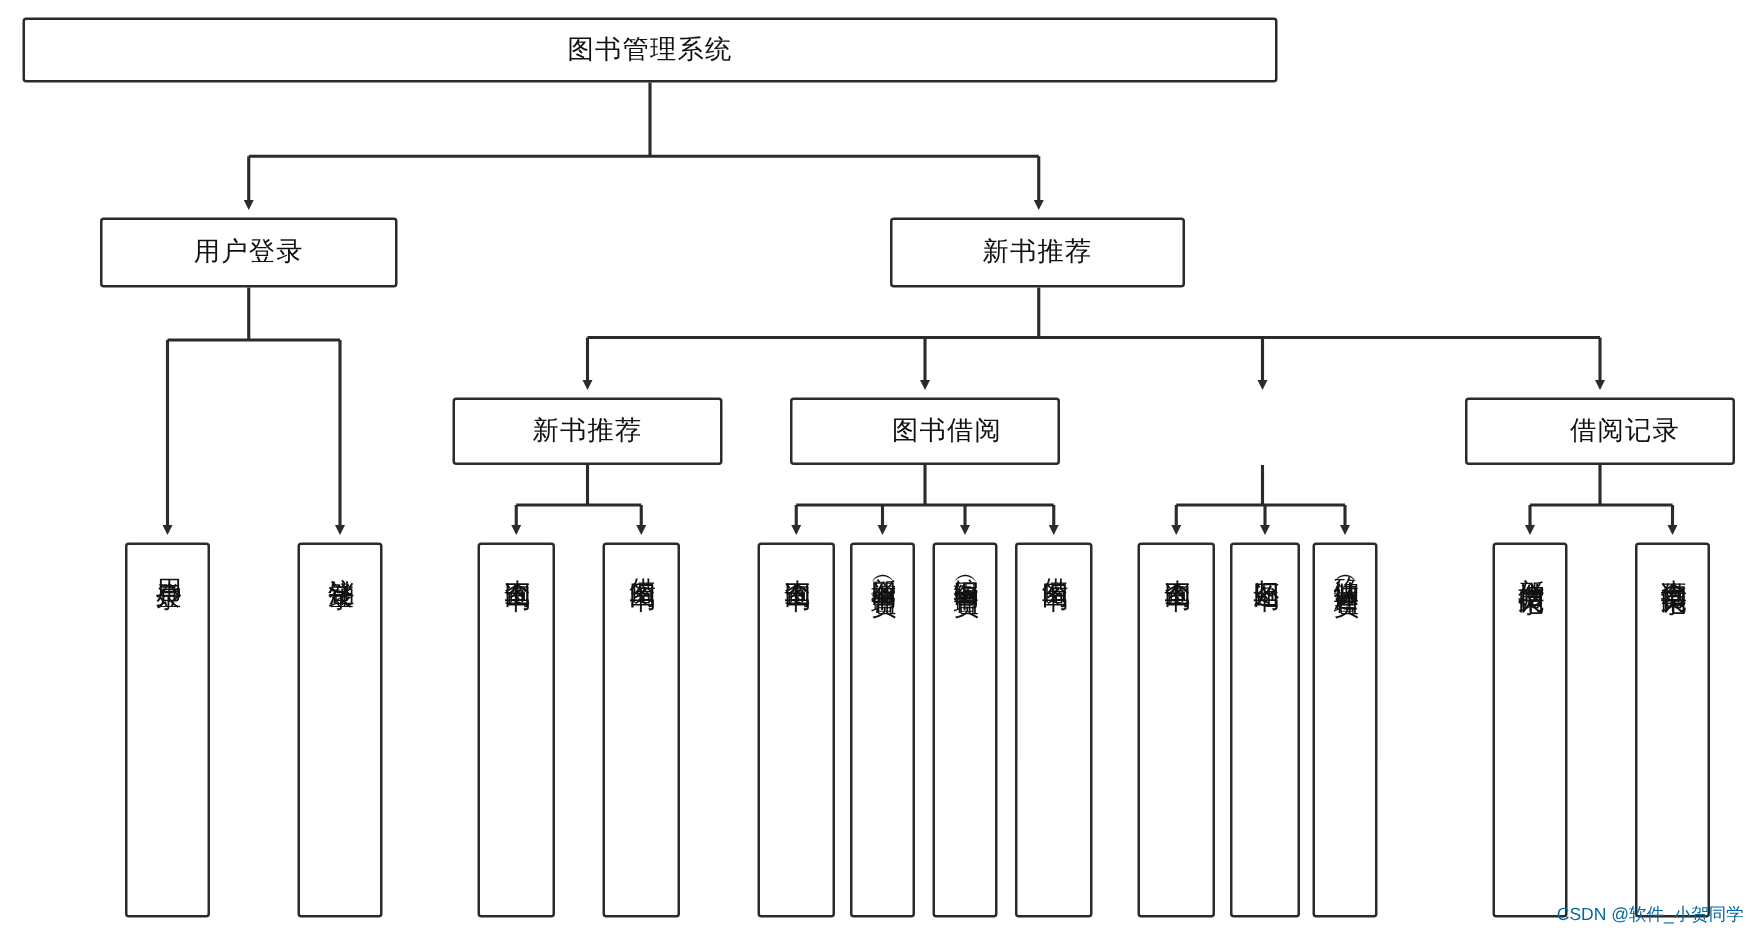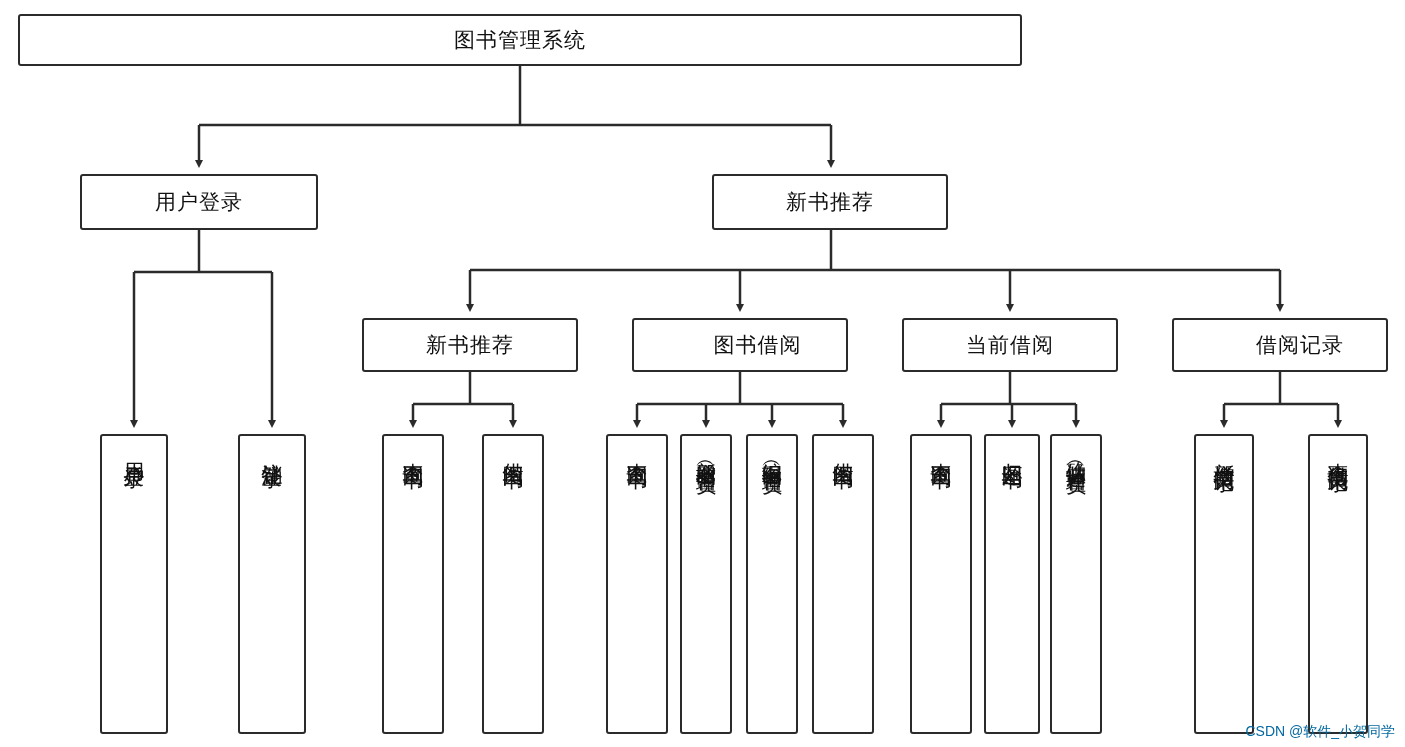--- a/index.html
+++ b/index.html
@@ -136,23 +136,20 @@
   <div class="node h" style="left:712px; top:174px; width:236px; height:56px;">
     <span class="label">新书推荐</span>
   </div>
 
   <div class="node h" style="left:362px; top:318px; width:216px; height:54px;">
     <span class="label">新书推荐</span>
   </div>
   <div class="node h" style="left:632px; top:318px; width:216px; height:54px;padding-left:35px;">
     <span class="label">图书借阅</span>
   </div>
-  <div class="node h" style="left:902px; top:318px; width:216px; height:54px;">
-    <span class="label">当前借阅</span>
-  </div>
   <div class="node h" style="left:1172px; top:318px; width:216px; height:54px;padding-left:40px;">
     <span class="label">借阅记录</span>
   </div>
 
   <div class="node v" style="left:100px; top:434px; width:68px; height:300px;">
     <span class="label">用户登录</span>
   </div>
   <div class="node v" style="left:238px; top:434px; width:68px; height:300px;">
     <span class="label">注销登录</span>
   </div>

